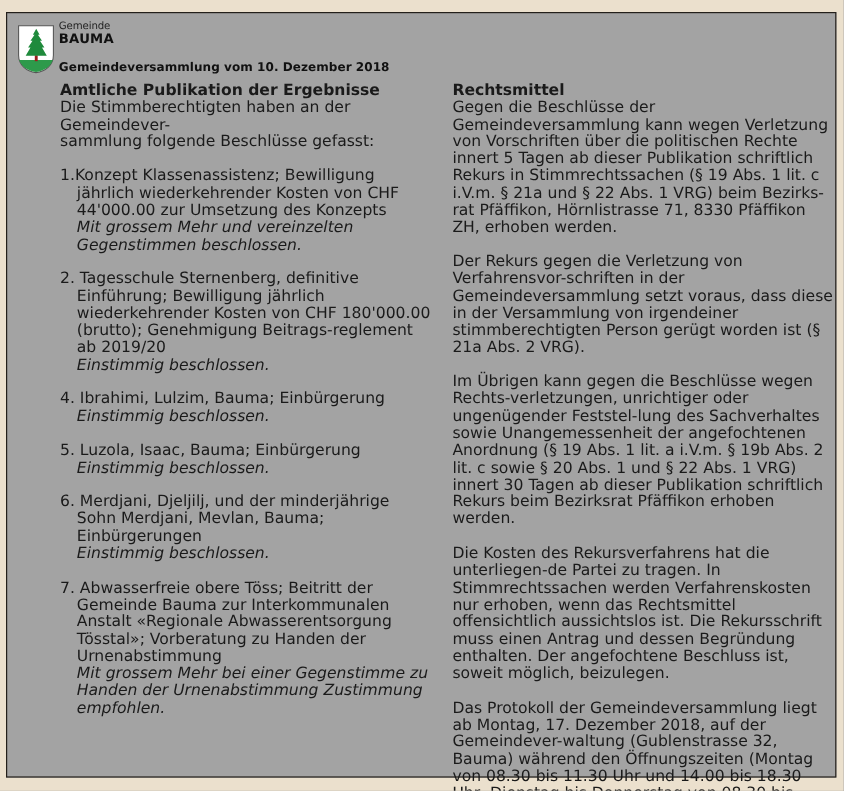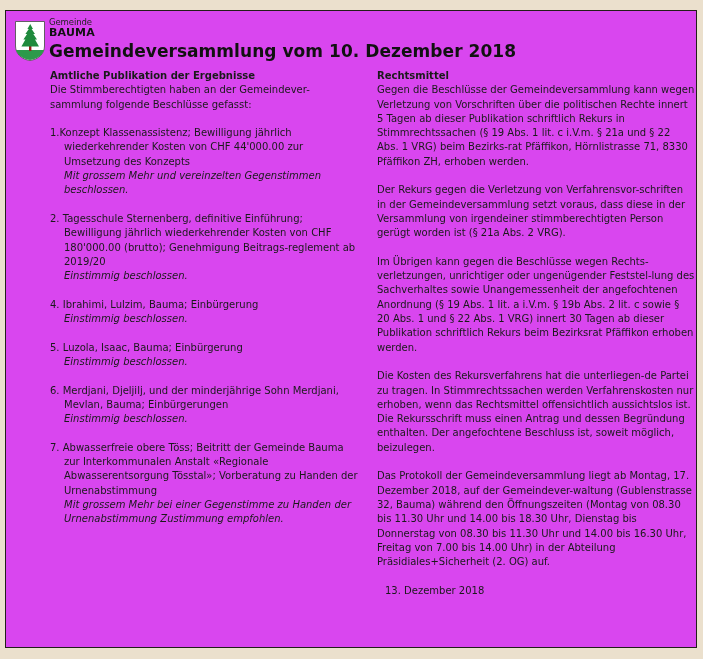--- a/index.html
+++ b/index.html
@@ -14,21 +14,21 @@
     overflow: hidden;
     font-family: "DejaVu Sans", sans-serif;
     color: #1a1a1a;
   }
   .notice {
     position: absolute;
     left: 5px;
     top: 10px;
     width: 692px;
     height: 638px;
-    background: #d946ef;
+    background: #a3a3a3;
     border: 1px solid #231f1a;
     box-sizing: border-box;
   }
   .crest {
     position: absolute;
     left: 8px;
     top: 9px;
     width: 32px;
     height: 42px;
   }
@@ -46,30 +46,30 @@
   .brand-big {
     font-size: 11px;
     font-weight: bold;
     color: #111;
     margin-top: 0px;
     letter-spacing: 0.2px;
   }
   .headline {
     position: absolute;
     left: 43px;
-    top: 30px;
-    font-size: 17px;
+    top: 40px;
+    font-size: 10px;
     font-weight: bold;
     color: #111;
     letter-spacing: 0.05px;
   }
   .col {
     position: absolute;
     top: 58px;
-    font-size: 10px;
+    font-size: 13px;
     line-height: 14.3px;
     color: #1a1a1a;
   }
   .col-left { left: 44px; width: 310px; }
   .col-right { left: 371px; width: 318px; }
   .section-title {
     font-weight: bold;
   }
   .para {
     margin: 0 0 14.3px 0;

